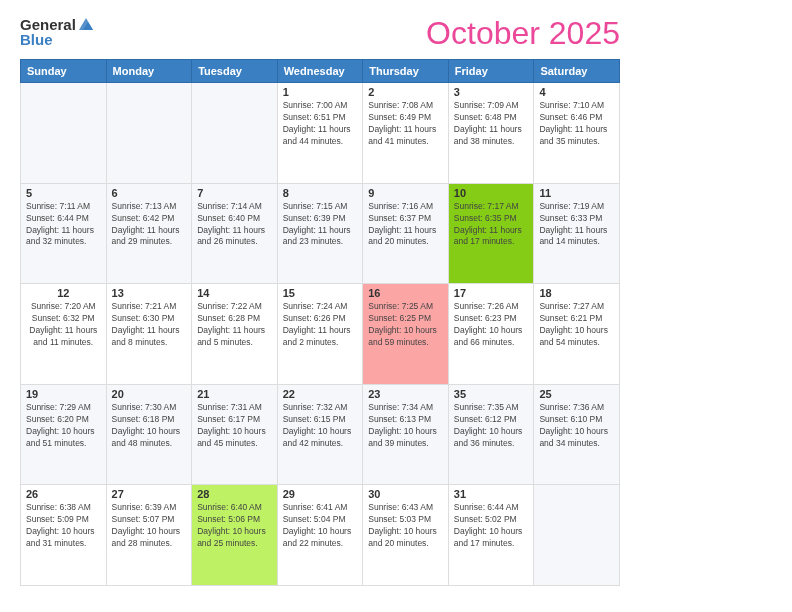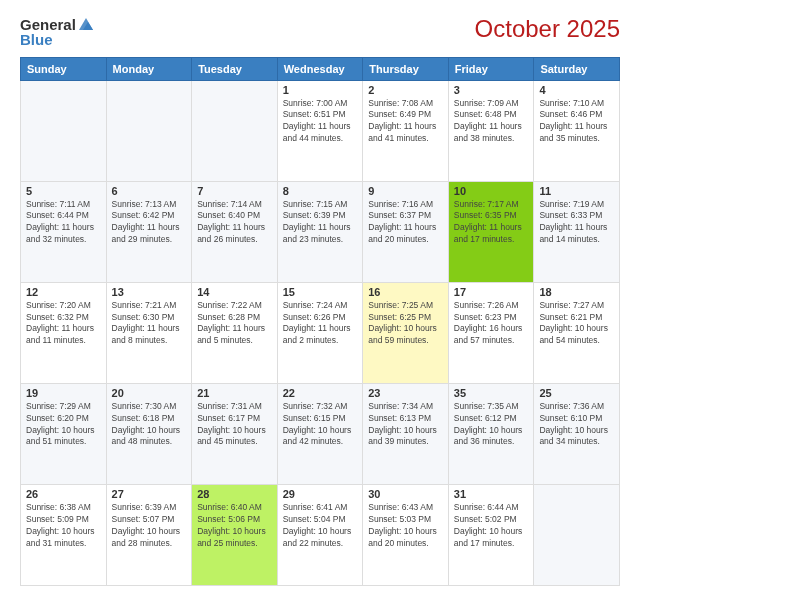--- a/index.html
+++ b/index.html
@@ -25,23 +25,23 @@
     }
     .logo {
       display: flex;
       align-items: center;
       gap: 2px;
     }
     .title-block {
       text-align: right;
     }
     .title-month {
-      font-size: 24px;
+      font-size: 32px;
       font-weight: 300;
-      color: #b91c1c;
+      color: #ec4899;
       line-height: 1.1;
     }
     .title-location {
       font-size: 13px;
       color: #555;
     }
     .calendar {
       flex: 1;
       border: 1px solid #ccc;
       border-collapse: collapse;
@@ -212,21 +212,21 @@
           <td style="background-color: rgb(245, 247, 250);">
             <span class="day-number">11</span>
             <div class="day-info">
               <div>Sunrise: 7:19 AM</div>
               <div>Sunset: 6:33 PM</div>
               <div>Daylight: 11 hours and 14 minutes.</div>
             </div>
           </td>
         </tr>
         <tr>
-          <td style="background-color: rgb(255, 255, 255);">
+          <td style="background-color: rgb(255, 255, 255); text-align: center;">
             <span class="day-number">12</span>
             <div class="day-info">
               <div>Sunrise: 7:20 AM</div>
               <div>Sunset: 6:32 PM</div>
               <div>Daylight: 11 hours and 11 minutes.</div>
             </div>
           </td>
           <td style="background-color: rgb(255, 255, 255);">
             <span class="day-number">13</span>
             <div class="day-info">
@@ -244,34 +244,34 @@
             </div>
           </td>
           <td style="background-color: rgb(255, 255, 255);">
             <span class="day-number">15</span>
             <div class="day-info">
               <div>Sunrise: 7:24 AM</div>
               <div>Sunset: 6:26 PM</div>
               <div>Daylight: 11 hours and 2 minutes.</div>
             </div>
           </td>
-          <td style="background-color: #fef9c3;">
+          <td style="background-color: #fca5a5;">
             <span class="day-number">16</span>
             <div class="day-info">
               <div>Sunrise: 7:25 AM</div>
               <div>Sunset: 6:25 PM</div>
               <div>Daylight: 10 hours and 59 minutes.</div>
             </div>
           </td>
           <td style="background-color: rgb(255, 255, 255);">
             <span class="day-number">17</span>
             <div class="day-info">
               <div>Sunrise: 7:26 AM</div>
               <div>Sunset: 6:23 PM</div>
-              <div>Daylight: 16 hours and 57 minutes.</div>
+              <div>Daylight: 10 hours and 66 minutes.</div>
             </div>
           </td>
           <td style="background-color: rgb(255, 255, 255); margin-left: 48px;">
             <span class="day-number">18</span>
             <div class="day-info">
               <div>Sunrise: 7:27 AM</div>
               <div>Sunset: 6:21 PM</div>
               <div>Daylight: 10 hours and 54 minutes.</div>
             </div>
           </td>

